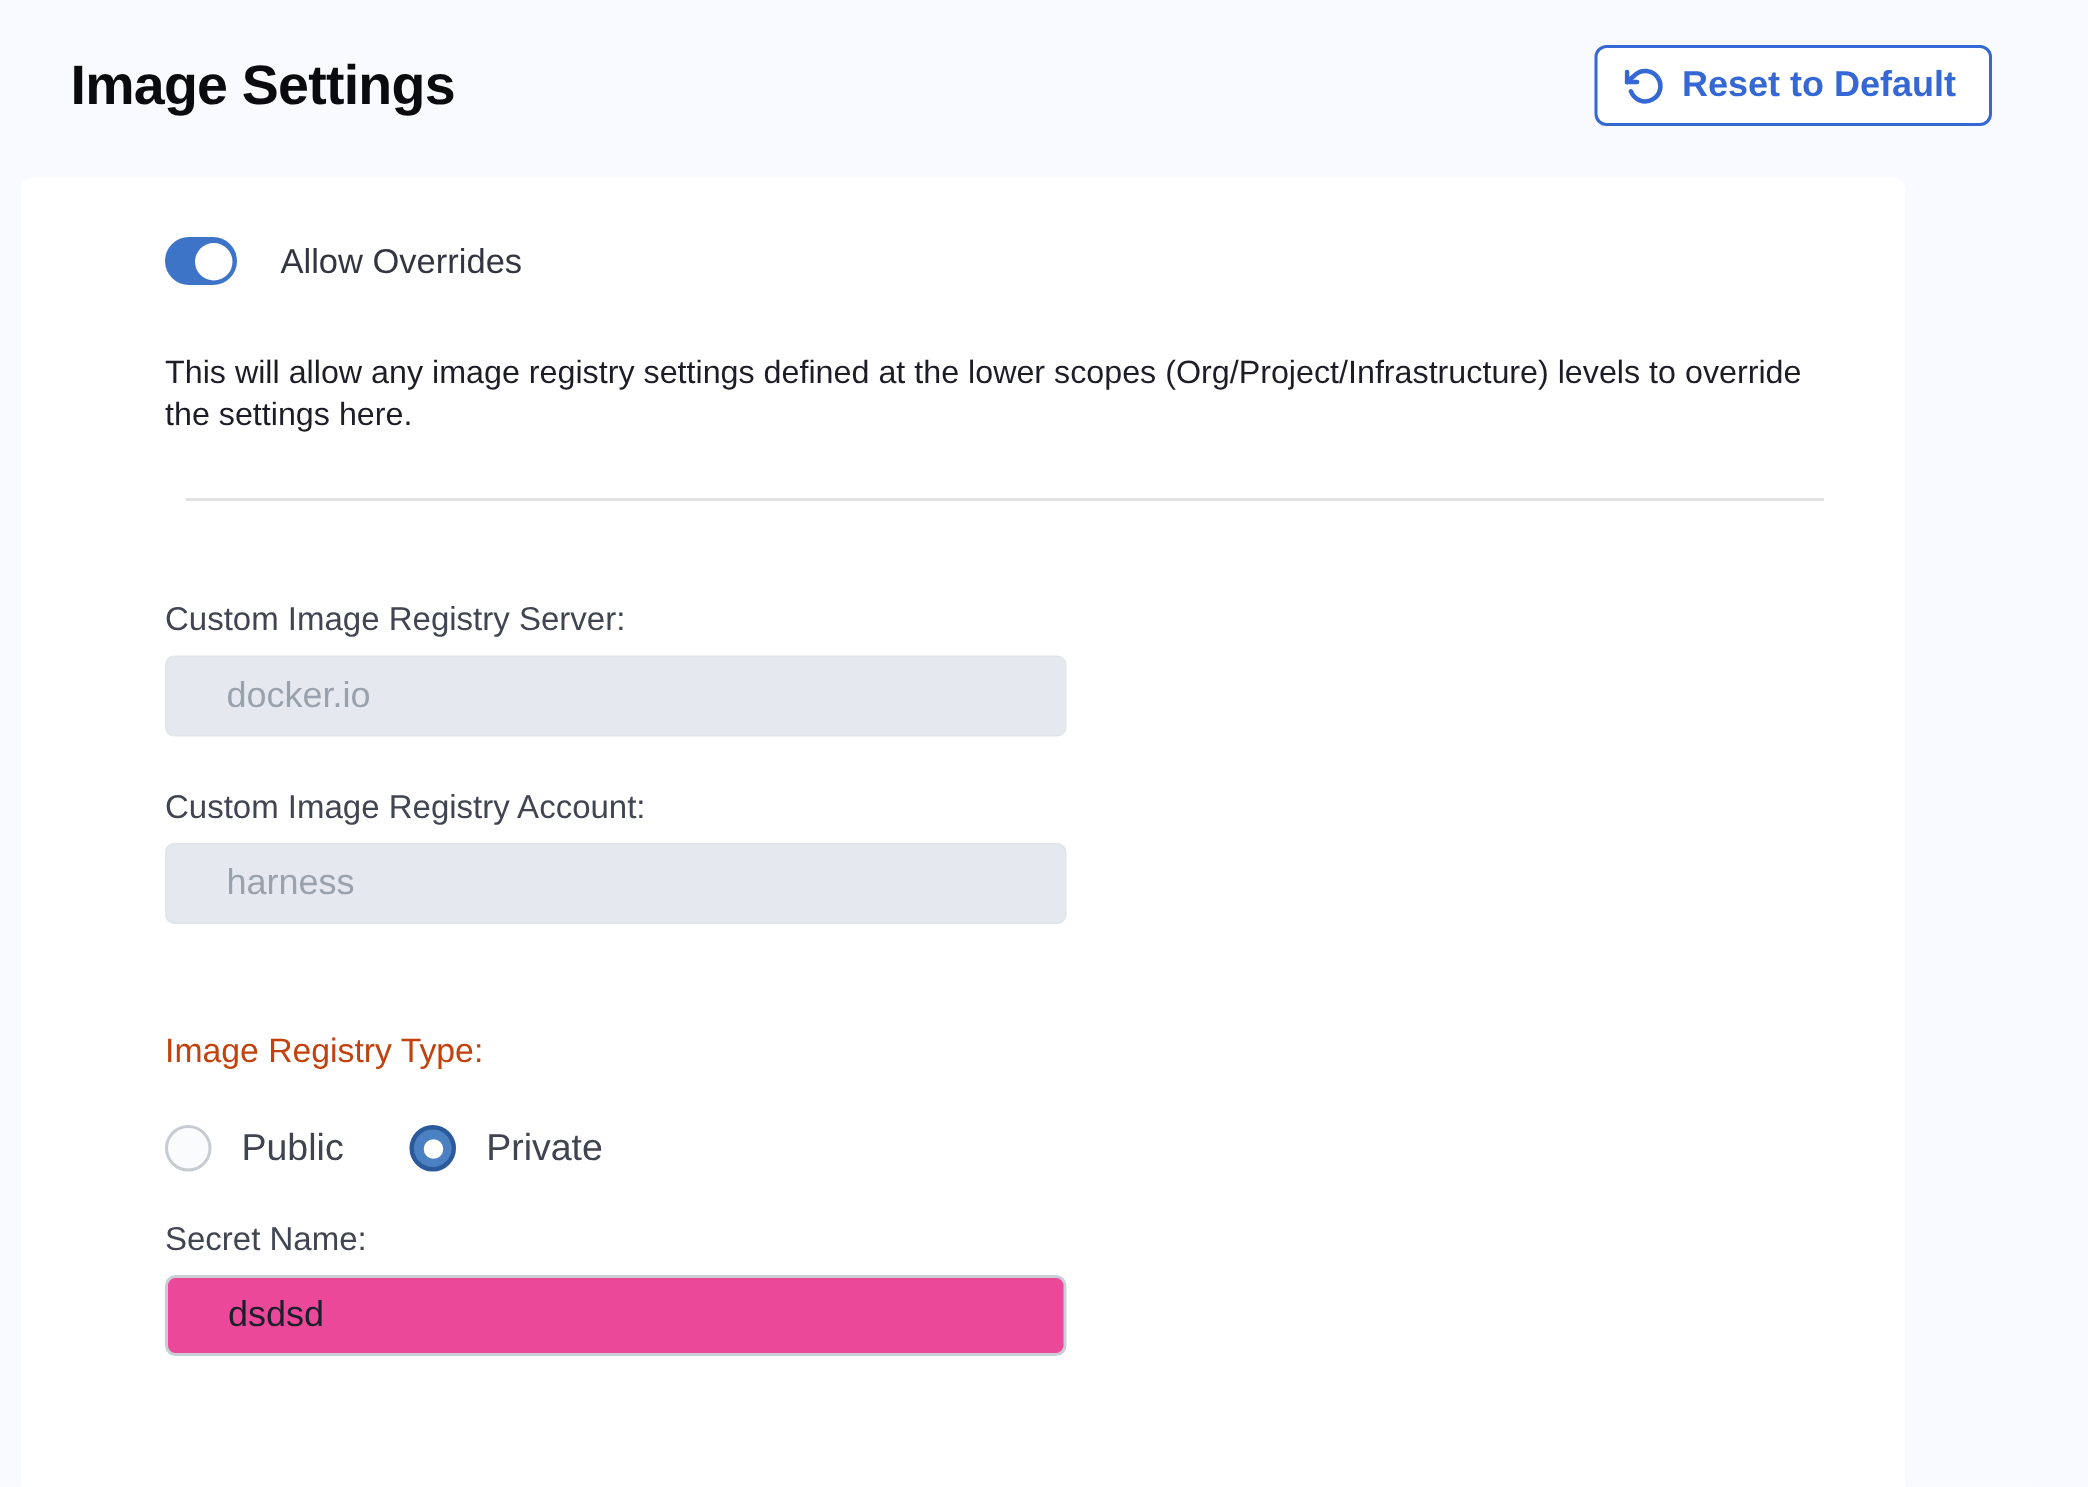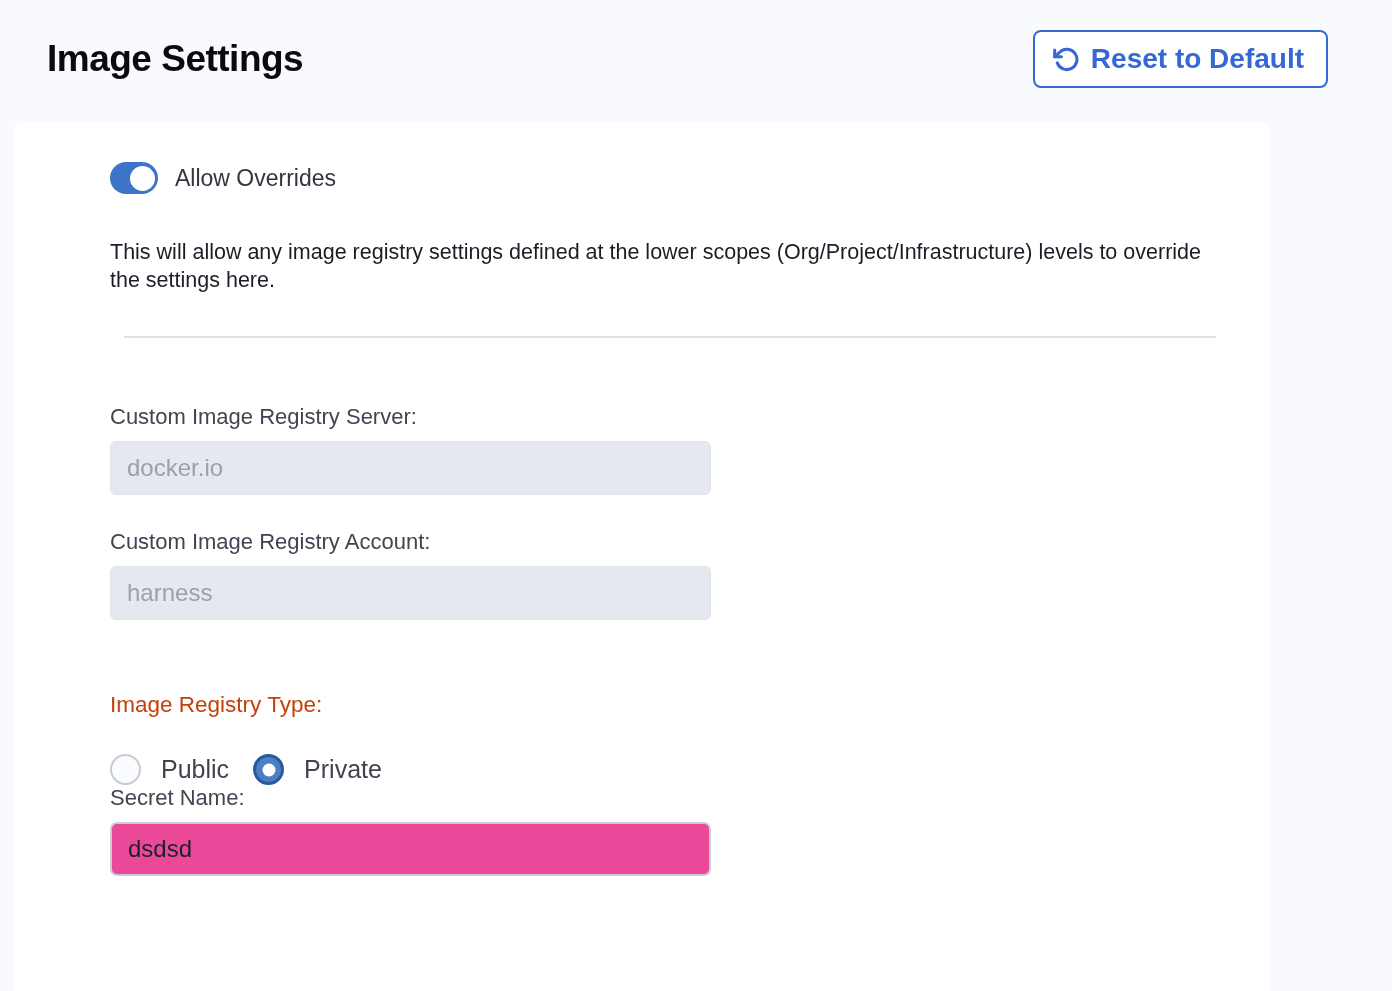--- a/index.html
+++ b/index.html
@@ -24,36 +24,36 @@
   }
   .reset-btn {
     display: flex;
     align-items: center;
     gap: 11px;
     background: #ffffff;
     border: 2px solid #3568d4;
     border-radius: 8px;
     color: #3568d4;
     font-family: inherit;
-    font-size: 28px;
+    font-size: 24px;
     font-weight: 700;
     padding: 11px 22px 11px 18px;
     cursor: pointer;
   }
   .reset-icon { display: inline-flex; width: 27px; height: 27px; }
   .reset-icon svg { width: 100%; height: 100%; }
   .card {
     margin: 34px 122px 0 14px;
     width: 1256px;
     height: 920px;
     background: #ffffff;
     border-radius: 8px;
     padding: 40px 55px 40px 96px;
   }
-  .toggle-row { display: flex; align-items: center; gap: 17px; margin-top: 0; }
+  .toggle-row { display: flex; align-items: center; gap: 29px; margin-top: 0; }
   .toggle {
     position: relative;
     width: 48px;
     height: 32px;
     border-radius: 16px;
     background: #3e74c8;
     display: inline-block;
     cursor: pointer;
     flex: 0 0 auto;
   }
@@ -92,42 +92,42 @@
     font-size: 22.5px;
   }
   .text-input {
     display: block;
     width: 601px;
     height: 54px;
     margin-top: 11px;
     border-radius: 6px;
     font-family: inherit;
     font-size: 24px;
-    padding: 0 16px;
+    padding: 0 40px;
     outline: none;
   }
   .text-input.disabled {
     background: #e5e9ef;
     border: 1px solid #dfe4ea;
     color: #98a1ac;
   }
   .text-input.disabled::placeholder { color: #98a1ac; opacity: 1; }
   .text-input.enabled {
     background: #ec4899;
     border: 2px solid #c9ced6;
     border-radius: 7px;
     color: #1c202c;
   }
   .f-server { margin-top: 66px; }
   .f-account { margin-top: 34px; }
   .f-type { margin-top: 72px; }
   .radios {
     display: flex;
     align-items: center;
-    gap: 24px;
+    gap: 44px;
     margin-top: 36px;
   }
   .radio-option {
     display: flex;
     align-items: center;
     gap: 20px;
     cursor: pointer;
   }
   .radio-circle {
     width: 31px;
@@ -148,21 +148,21 @@
     content: "";
     position: absolute;
     top: 50%; left: 50%;
     transform: translate(-50%, -50%);
     width: 13px;
     height: 13px;
     border-radius: 50%;
     background: #ffffff;
   }
   .radio-label { font-size: 25px; color: #40444f; }
-  .f-secret { }
+  .f-secret { margin-top: 32px; }
 </style>
 </head>
 <body>
 
 <header class="page-header">
   <h1 class="page-title">Image Settings</h1>
   <button class="reset-btn">
     <span class="reset-icon">
       <svg viewBox="0 0 24 24" fill="none" stroke="currentColor" stroke-width="2.7" stroke-linecap="round" stroke-linejoin="round">
         <polyline points="1.5 3.5 1.5 9.5 7.5 9.5"></polyline>

